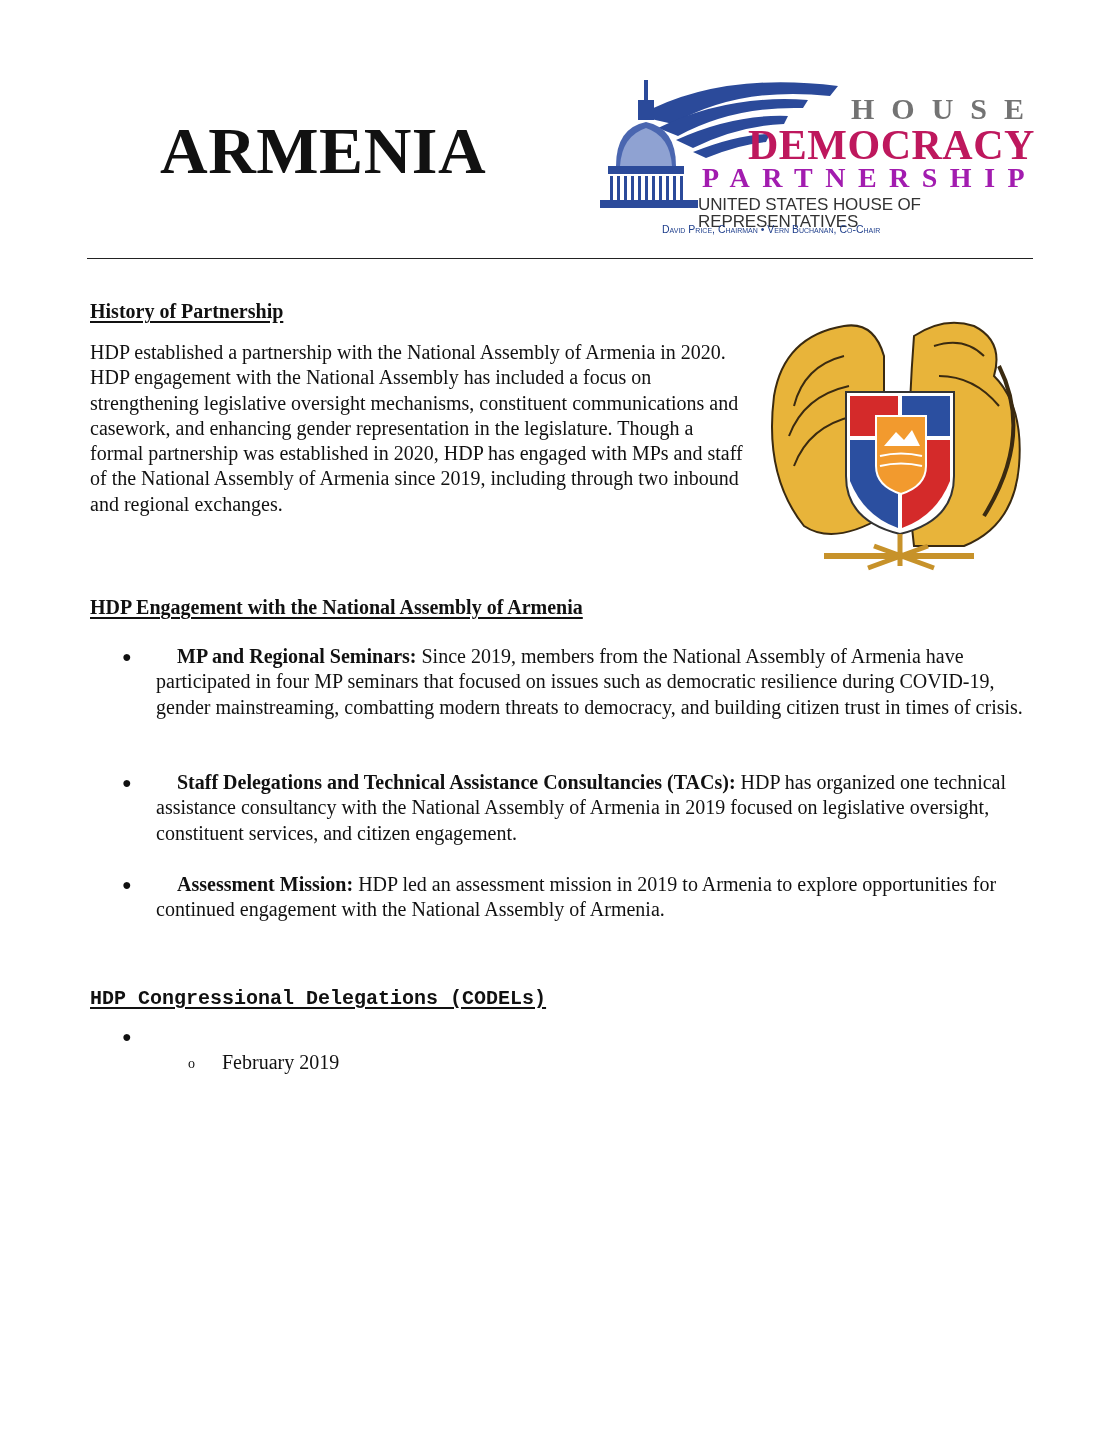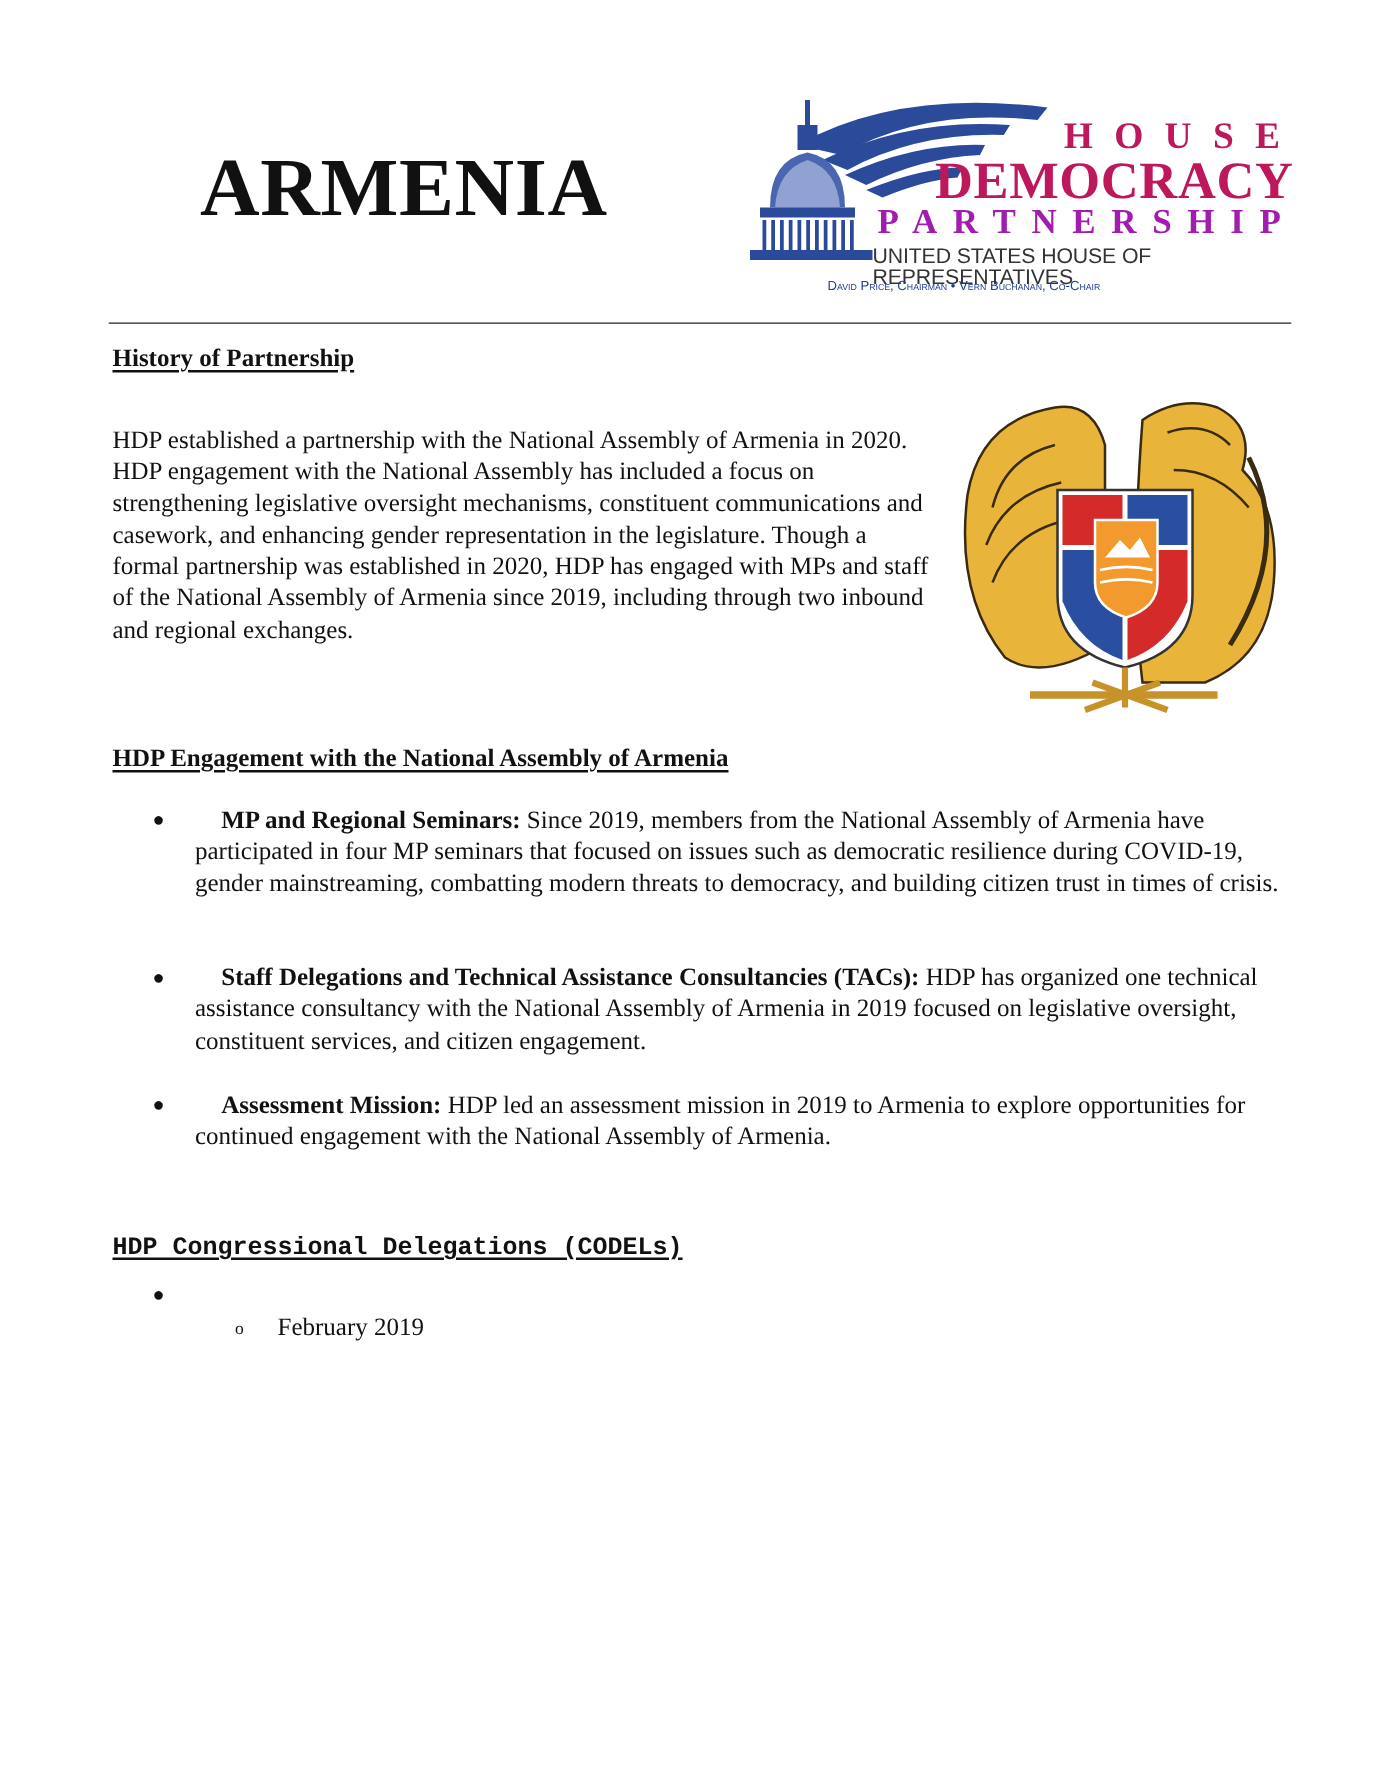--- a/index.html
+++ b/index.html
@@ -2,21 +2,21 @@
 <html><head>
   <meta charset="utf-8">
   <style>
     html, body { margin: 0; padding: 0; background: #ffffff; }
     body { width: 1116px; height: 1432px; position: relative; overflow: hidden;
            font-family: "Liberation Serif", "DejaVu Serif", serif; color: #111; }
     .title { position: absolute; left: 160px; top: 118px; font-size: 66px; font-weight: bold;
              letter-spacing: 0.5px; line-height: 1; }
     .logo { position: absolute; left: 598px; top: 76px; width: 410px; height: 166px; }
     .logo svg.capitol { position: absolute; left: 0; top: 0; }
-    .logo .house { position: absolute; left: 253px; top: 18px; font-size: 30px; color: #be185d;
+    .logo .house { position: absolute; left: 253px; top: 18px; font-size: 30px; color: #737373;
                    letter-spacing: 17px; font-weight: bold; line-height: 1; }
     .logo .democracy { position: absolute; left: 150px; top: 48px; font-size: 42px; color: #be185d;
                        font-weight: bold; letter-spacing: 0.5px; line-height: 1; }
     .logo .partnership { position: absolute; left: 104px; top: 88px; font-size: 28px; color: #a21caf;
                          letter-spacing: 12.5px; font-weight: bold; line-height: 1; }
     .logo .ushor { position: absolute; left: 100px; top: 120px; font-family: "Liberation Sans", sans-serif;
                    font-size: 17px; color: #333; letter-spacing: -0.1px; line-height: 1; }
     .logo .chairs { position: absolute; left: 64px; top: 148px; font-family: "Liberation Sans", sans-serif;
                     font-size: 10.5px; color: #1f3f8c; line-height: 1; white-space: nowrap; }
     .rule { position: absolute; left: 87px; top: 258px; width: 946px; height: 0;
@@ -66,21 +66,21 @@
   </svg>
   <div class="house">HOUSE</div>
   <div class="democracy">DEMOCRACY</div>
   <div class="partnership">PARTNERSHIP</div>
   <div class="ushor">UNITED STATES HOUSE OF REPRESENTATIVES</div>
   <div class="chairs" style="font-variant: small-caps;">David Price, Chairman  •  Vern Buchanan, Co-Chair</div>
 </div>
 
 <div class="rule"></div>
 
-<div class="h2" style="top:277px;text-decoration:underline;">History of Partnership</div>
+<div class="h2" style="top:301px;text-decoration:underline;">History of Partnership</div>
 <div class="para">HDP established a partnership with the National Assembly of Armenia in 2020. HDP engagement with the National Assembly has included a focus on strengthening legislative oversight mechanisms, constituent communications and casework, and enhancing gender representation in the legislature. Though a formal partnership was established in 2020, HDP has engaged with MPs and staff of the National Assembly of Armenia since 2019, including through two inbound and regional exchanges.</div>
 
 <svg class="emblem" viewBox="0 0 272 262">
 
   <path d="M10 80 Q20 20 80 10 Q110 5 120 40 L120 200 Q70 230 40 210 Q0 160 10 80 Z" fill="#e8b43a" stroke="#3a2a10" stroke-width="2"></path>
   <path d="M30 90 Q40 50 80 40" stroke="#3a2a10" stroke-width="2" fill="none"></path>
   <path d="M25 120 Q40 80 85 70" stroke="#3a2a10" stroke-width="2" fill="none"></path>
   <path d="M30 150 Q45 110 90 100" stroke="#3a2a10" stroke-width="2" fill="none"></path>
 
   <path d="M150 20 Q180 0 210 10 Q240 25 230 60 Q260 90 255 150 Q250 210 200 230 L150 230 Q140 150 150 20 Z" fill="#e8b43a" stroke="#3a2a10" stroke-width="2"></path>

